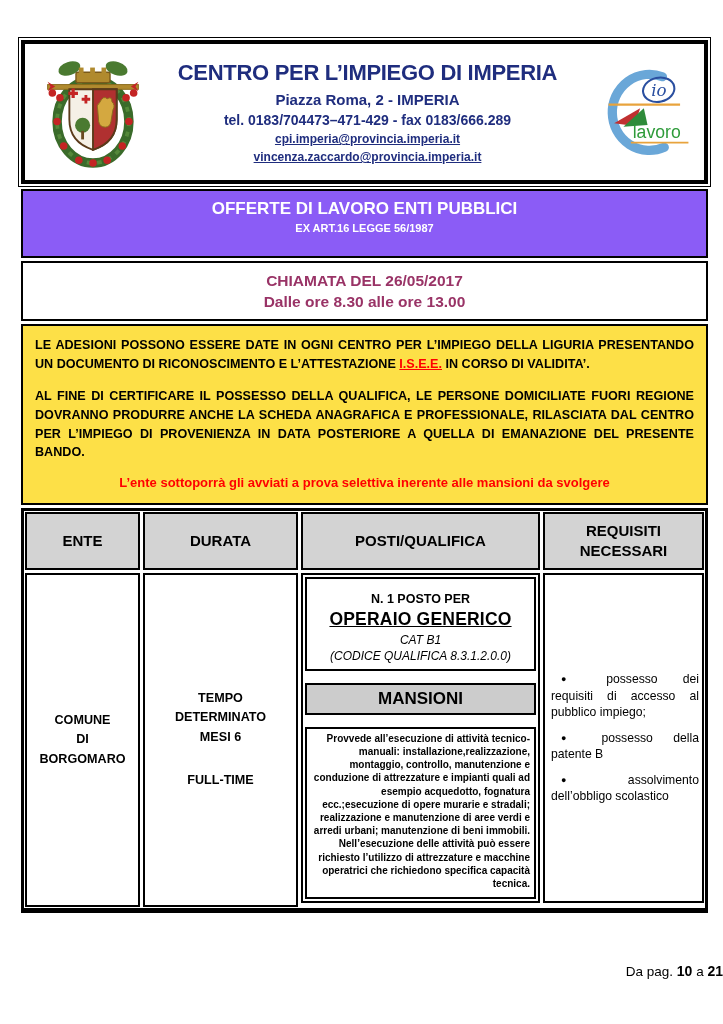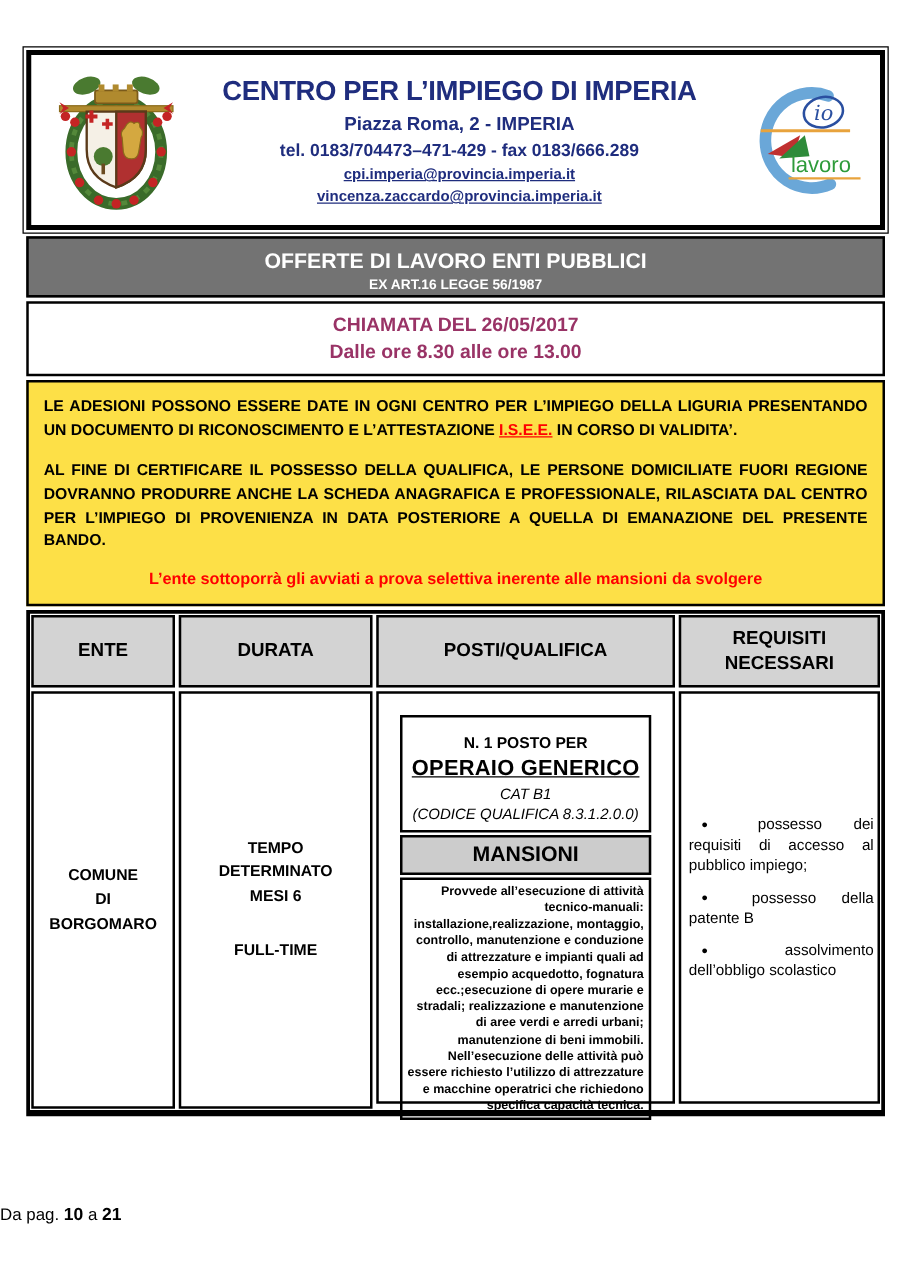--- a/index.html
+++ b/index.html
@@ -19,22 +19,22 @@
   .hdr-center{flex:1;text-align:center;line-height:1.25;padding:0 2px;}
   .hdr-title{color:#1f2d7e;font-weight:bold;font-size:22px;letter-spacing:-0.3px;}
   .hdr-address{color:#1f2d7e;font-weight:bold;font-size:15px;margin-top:5px;}
   .hdr-phone{color:#1f2d7e;font-weight:bold;font-size:14px;margin-top:2px;}
   .hdr-mail{display:block;color:#1f2d7e;font-weight:bold;font-size:12px;margin-top:3px;
     text-decoration:underline;cursor:pointer;}
   .iolavoro{width:104px;height:104px;margin-right:10px;flex:0 0 auto;}
 
   
   .banner{
-    margin-top:5px;border:2px solid #000;background:#737373;color:#fff;
-    text-align:center;padding:8px 0 2px;
+    margin-top:5px;border:2px solid #000;background:#8b5cf6;color:#fff;
+    text-align:center;padding:8px 0 22px;
   }
   .banner-title{font-weight:bold;font-size:17px;}
   .banner-sub{font-weight:bold;font-size:11px;margin-top:3px;}
 
   
   .chiamata{
     margin-top:3px;border:2px solid #000;text-align:center;padding:9px 0 8px;
     color:#993366;font-weight:bold;background:#fff;
   }
   .chiamata-l1{font-size:15.5px;}
@@ -59,21 +59,21 @@
   .th{
     background:#d3d3d3;height:54px;display:flex;align-items:center;justify-content:center;
     font-weight:bold;font-size:15px;text-align:center;line-height:1.3;padding:0 14px;
   }
   .td-center{
     height:330px;display:flex;flex-direction:column;align-items:center;justify-content:center;
     font-weight:bold;font-size:12.6px;text-align:center;line-height:1.55;
   }
   .fulltime{margin-top:24px;}
 
-  .td-posti{height:330px;display:flex;flex-direction:column;gap:2px;padding:17px;box-sizing:border-box;}
+  .td-posti{height:330px;display:flex;flex-direction:column;gap:12px;padding:2px;box-sizing:border-box;}
   .qual-box{border:2px solid #000;text-align:center;padding:13px 4px 6px;}
   .qual-l1{font-weight:bold;font-size:12.5px;}
   .qual-l2{font-weight:bold;font-size:17.5px;text-decoration:underline;margin-top:3px;letter-spacing:0.2px;}
   .qual-l3{font-style:italic;font-size:12px;margin-top:3px;}
   .qual-l4{font-style:italic;font-size:12px;margin-top:2px;}
   .mansioni-bar{
     border:2px solid #000;background:#cccccc;text-align:center;
     font-weight:bold;font-size:17px;padding:4px 0;
   }
   .desc-box{
@@ -83,21 +83,21 @@
 
   .td-req{
     height:330px;display:flex;flex-direction:column;justify-content:center;
     padding:4px 3px 4px 6px;font-size:12.2px;line-height:1.35;box-sizing:border-box;
   }
   .req-item{text-align:justify;margin:4.5px 0;text-indent:10px;}
   .req-item .bullet{font-size:9px;vertical-align:1px;margin-right:18px;}
 
   
   .footer{
-    position:absolute;top:963px;left:0;width:723px;text-align:left;font-size:13.5px;
+    position:absolute;top:963px;left:0;width:723px;text-align:right;font-size:13.5px;
   }
   .footer b{font-size:14px;}
 </style>
 </head>
 <body>
 
 <div class="page">
 
   <div class="hdr-box">
     <svg class="crest" viewBox="0 0 110 124" aria-hidden="true">

